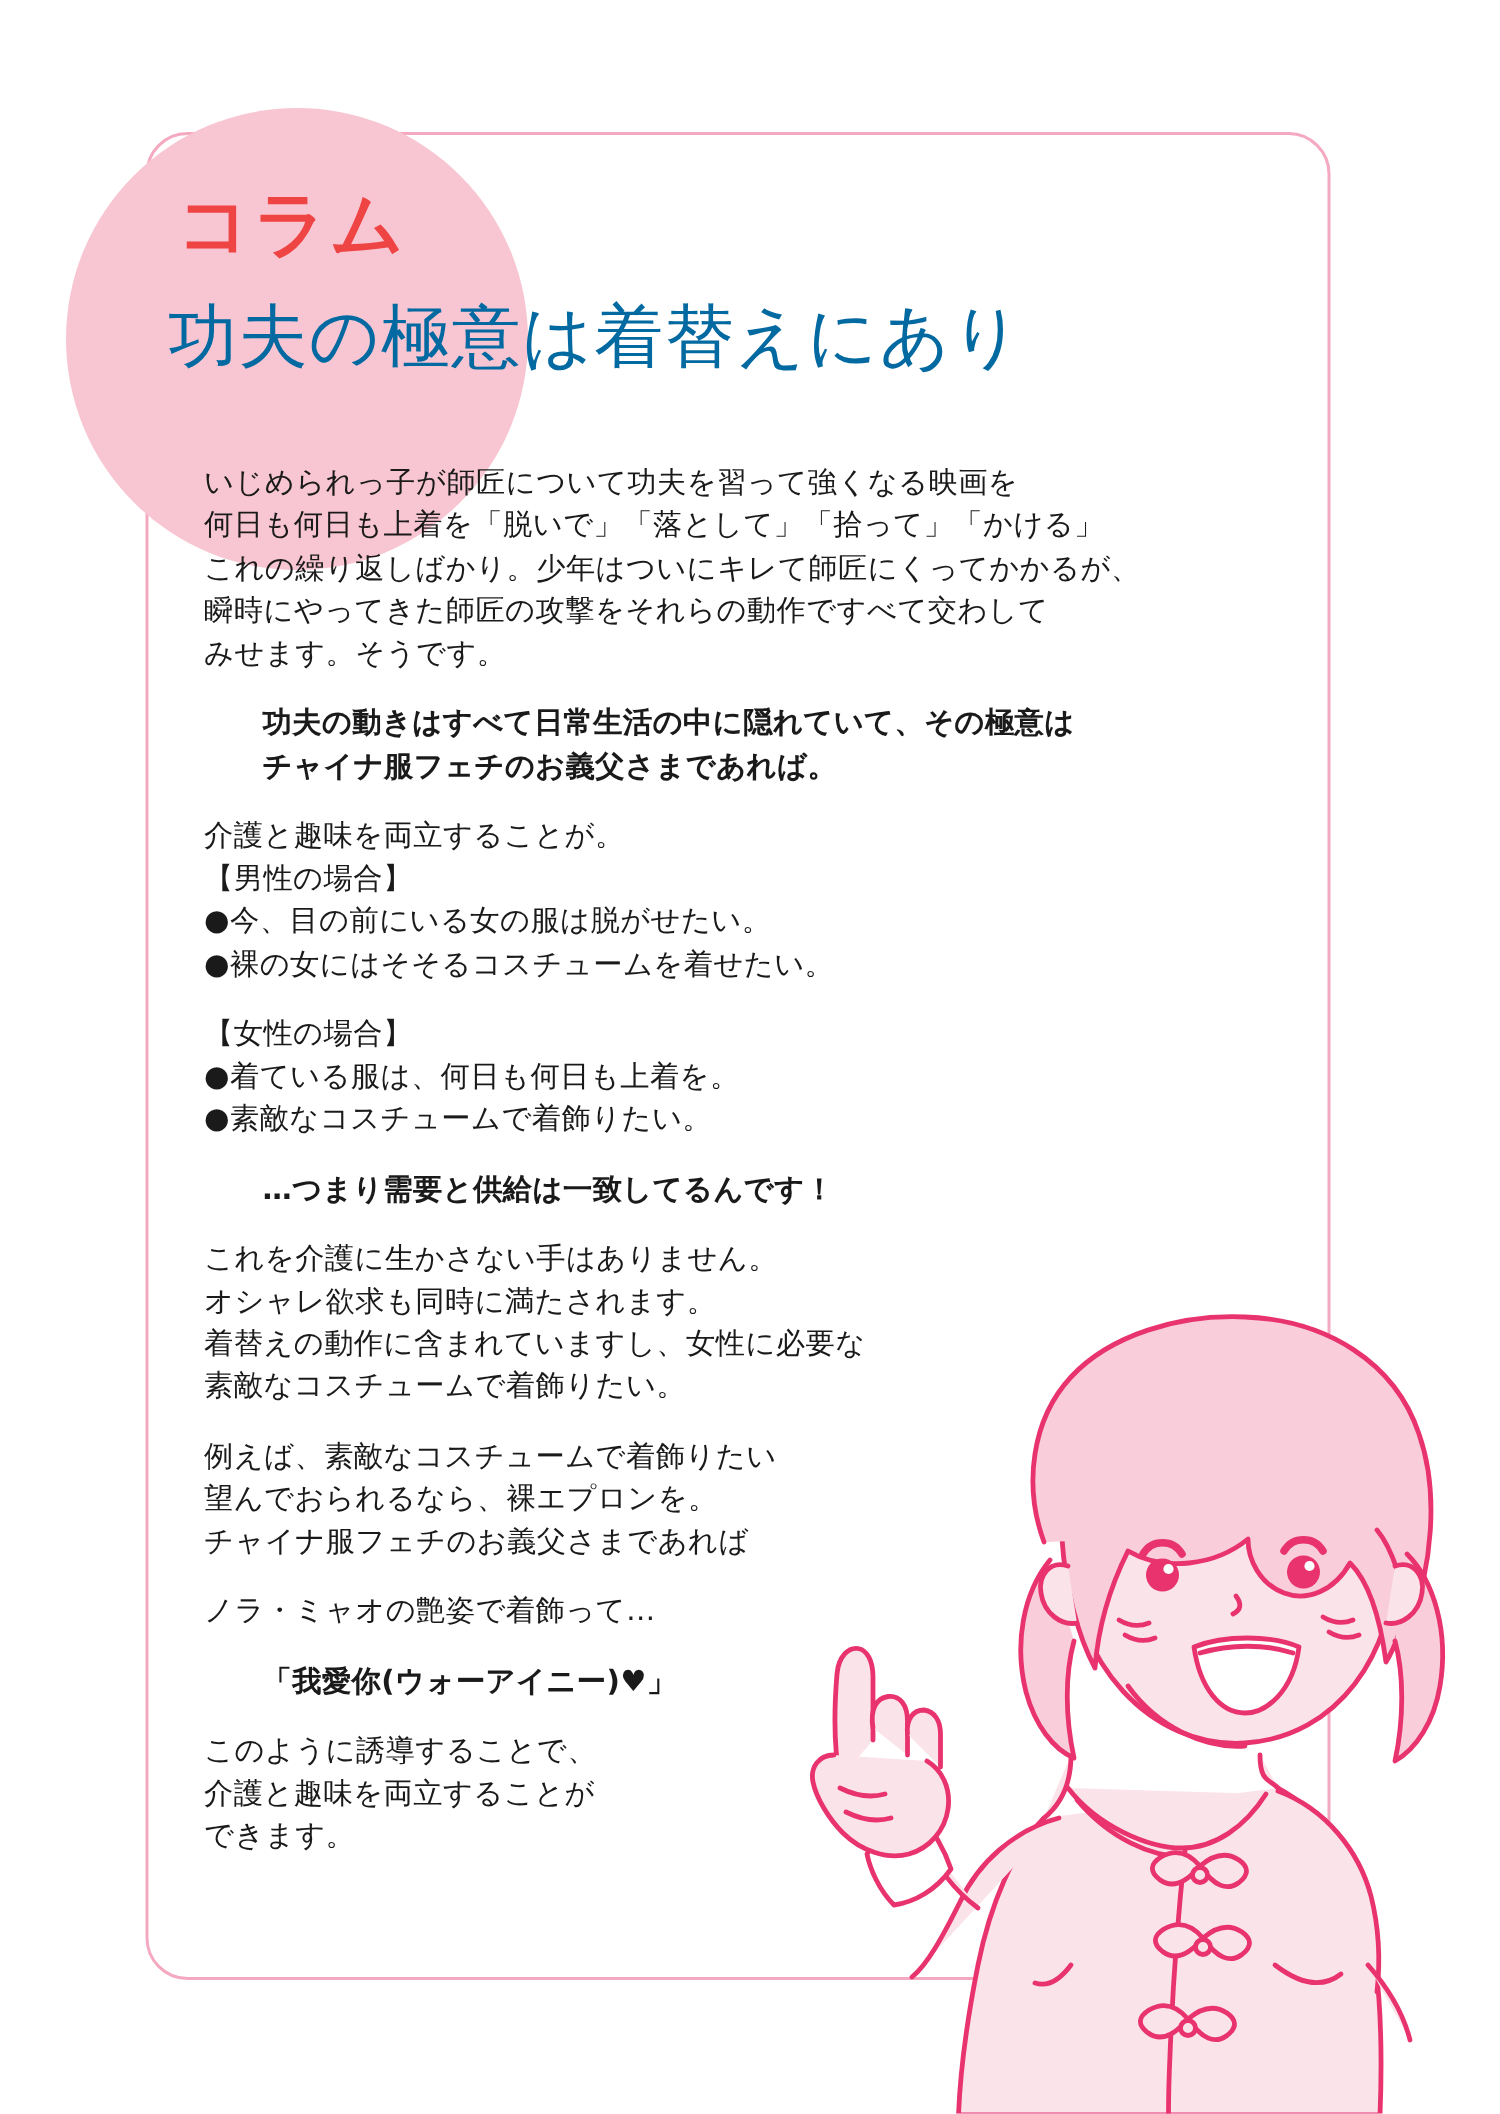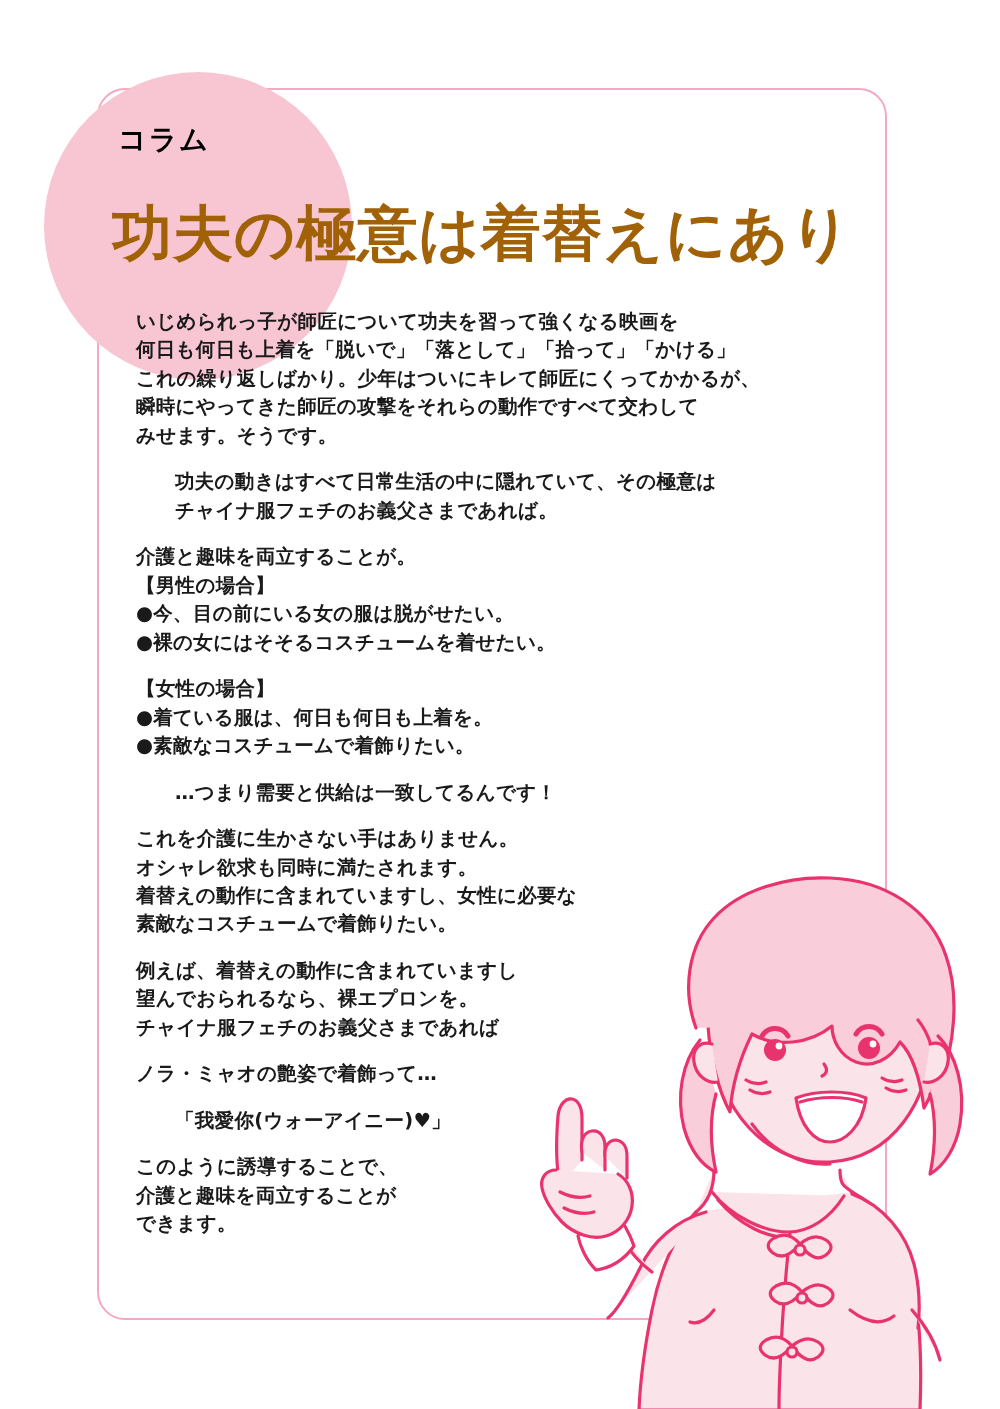--- a/index.html
+++ b/index.html
@@ -42,35 +42,34 @@
     width: 308px;
     height: 308px;
     border-radius: 50%;
     background: #f8c6d3;
   }
 
   .kicker {
     position: absolute;
     left: 118px;
     top: 126px;
-    font-size: 28px;
+    font-size: 48px;
     font-weight: bold;
-    color: #000000;
+    color: #ef4444;
     letter-spacing: 2px;
     line-height: 1;
-    font-family: Liberation Serif, serif;
   }
 
   .title {
     position: absolute;
     left: 112px;
     top: 196px;
-    font-size: 60px;
-    font-weight: bold;
-    color: #a16207;
+    font-size: 46px;
+    font-weight: normal;
+    color: #0369a1;
     letter-spacing: 1px;
     line-height: 1.25;
     white-space: nowrap;
   }
 
   .body-text {
     position: absolute;
     left: 136px;
     top: 308px;
     width: 700px;
@@ -89,21 +88,20 @@
   .para.spaced {
     margin-top: 18px;
   }
   .para.bold {
     font-weight: bold;
     margin-left: 39px;
   }
   .line {
     display: block;
     white-space: nowrap;
-    font-weight: bold;
   }
 
   
   .illustration {
     position: absolute;
     left: 500px;
     top: 840px;
     width: 500px;
     height: 570px;
     pointer-events: none;
@@ -153,21 +151,21 @@
       <div class="para bold spaced">
         <span class="line">…つまり需要と供給は一致してるんです！</span>
       </div>
       <div class="para spaced">
         <span class="line">これを介護に生かさない手はありません。</span>
         <span class="line">オシャレ欲求も同時に満たされます。</span>
         <span class="line">着替えの動作に含まれていますし、女性に必要な</span>
         <span class="line">素敵なコスチュームで着飾りたい。</span>
       </div>
       <div class="para spaced">
-        <span class="line">例えば、着替えの動作に含まれていますし</span>
+        <span class="line">例えば、素敵なコスチュームで着飾りたい</span>
         <span class="line">望んでおられるなら、裸エプロンを。</span>
         <span class="line">チャイナ服フェチのお義父さまであれば</span>
       </div>
       <div class="para spaced">
         <span class="line">ノラ・ミャオの艶姿で着飾って…</span>
       </div>
       <div class="para bold spaced">
         <span class="line">「我愛你(ウォーアイニー)♥」</span>
       </div>
       <div class="para spaced">

